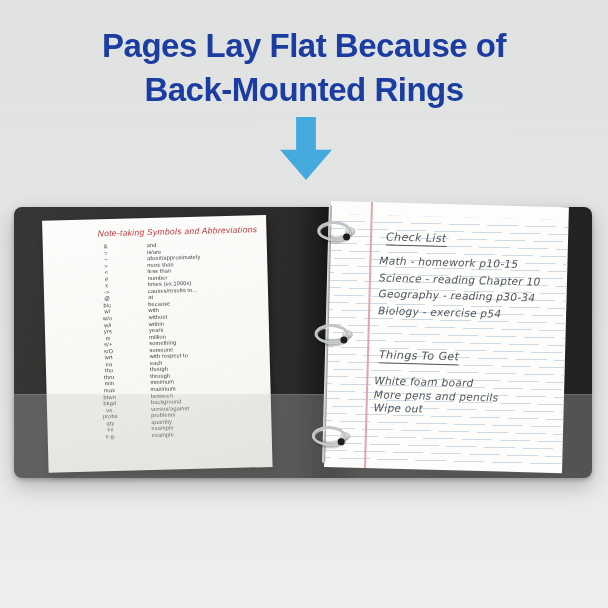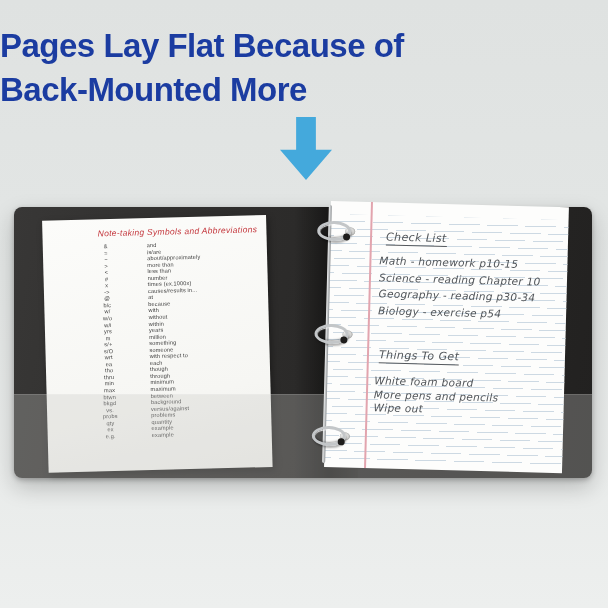--- a/index.html
+++ b/index.html
@@ -6,21 +6,21 @@
   html,body { width:608px; height:608px; overflow:hidden; }
   body {
     font-family:"Liberation Sans", sans-serif;
     background:linear-gradient(180deg,#dfe2e1 0%,#e3e6e5 45%,#edefee 100%);
     position:relative;
   }
 
   
   .headline {
     position:absolute; left:0; top:24px; width:608px;
-    color:var(--title-blue,#1b3ca1);
+    text-align:center; color:var(--title-blue,#1b3ca1);
     font-weight:700; font-size:33px; line-height:44px; letter-spacing:-0.5px;
   }
   
   .down-arrow {
     position:absolute; left:280px; top:117px; width:52px; height:63px;
     background:var(--arrow-blue,#44a9dc);
     clip-path:polygon(31% 0, 69% 0, 69% 52%, 100% 52%, 50% 100%, 0 52%, 31% 52%);
   }
 
   
@@ -101,21 +101,21 @@
   .hand-heading { font-size:11px; letter-spacing:0.4px; border-bottom:1.2px solid #55595d; padding-bottom:1px; white-space:nowrap; }
   .hand-items { font-size:10.5px; letter-spacing:0.3px; white-space:nowrap; }
   .hand-items div { height:16.5px; }
   .hand-items.tight div { height:13.5px; }
 </style>
 </head>
 <body>
 
 <div class="headline">
   <div>Pages Lay Flat Because of</div>
-  <div>Back-Mounted More</div>
+  <div>Back-Mounted Rings</div>
 </div>
 
 <div class="down-arrow"></div>
 
 <div class="binder">
   <div class="spine-shade"></div>
 </div>
 
 <div class="left-page">
   <div class="left-page-title">Note-taking Symbols and Abbreviations</div>

